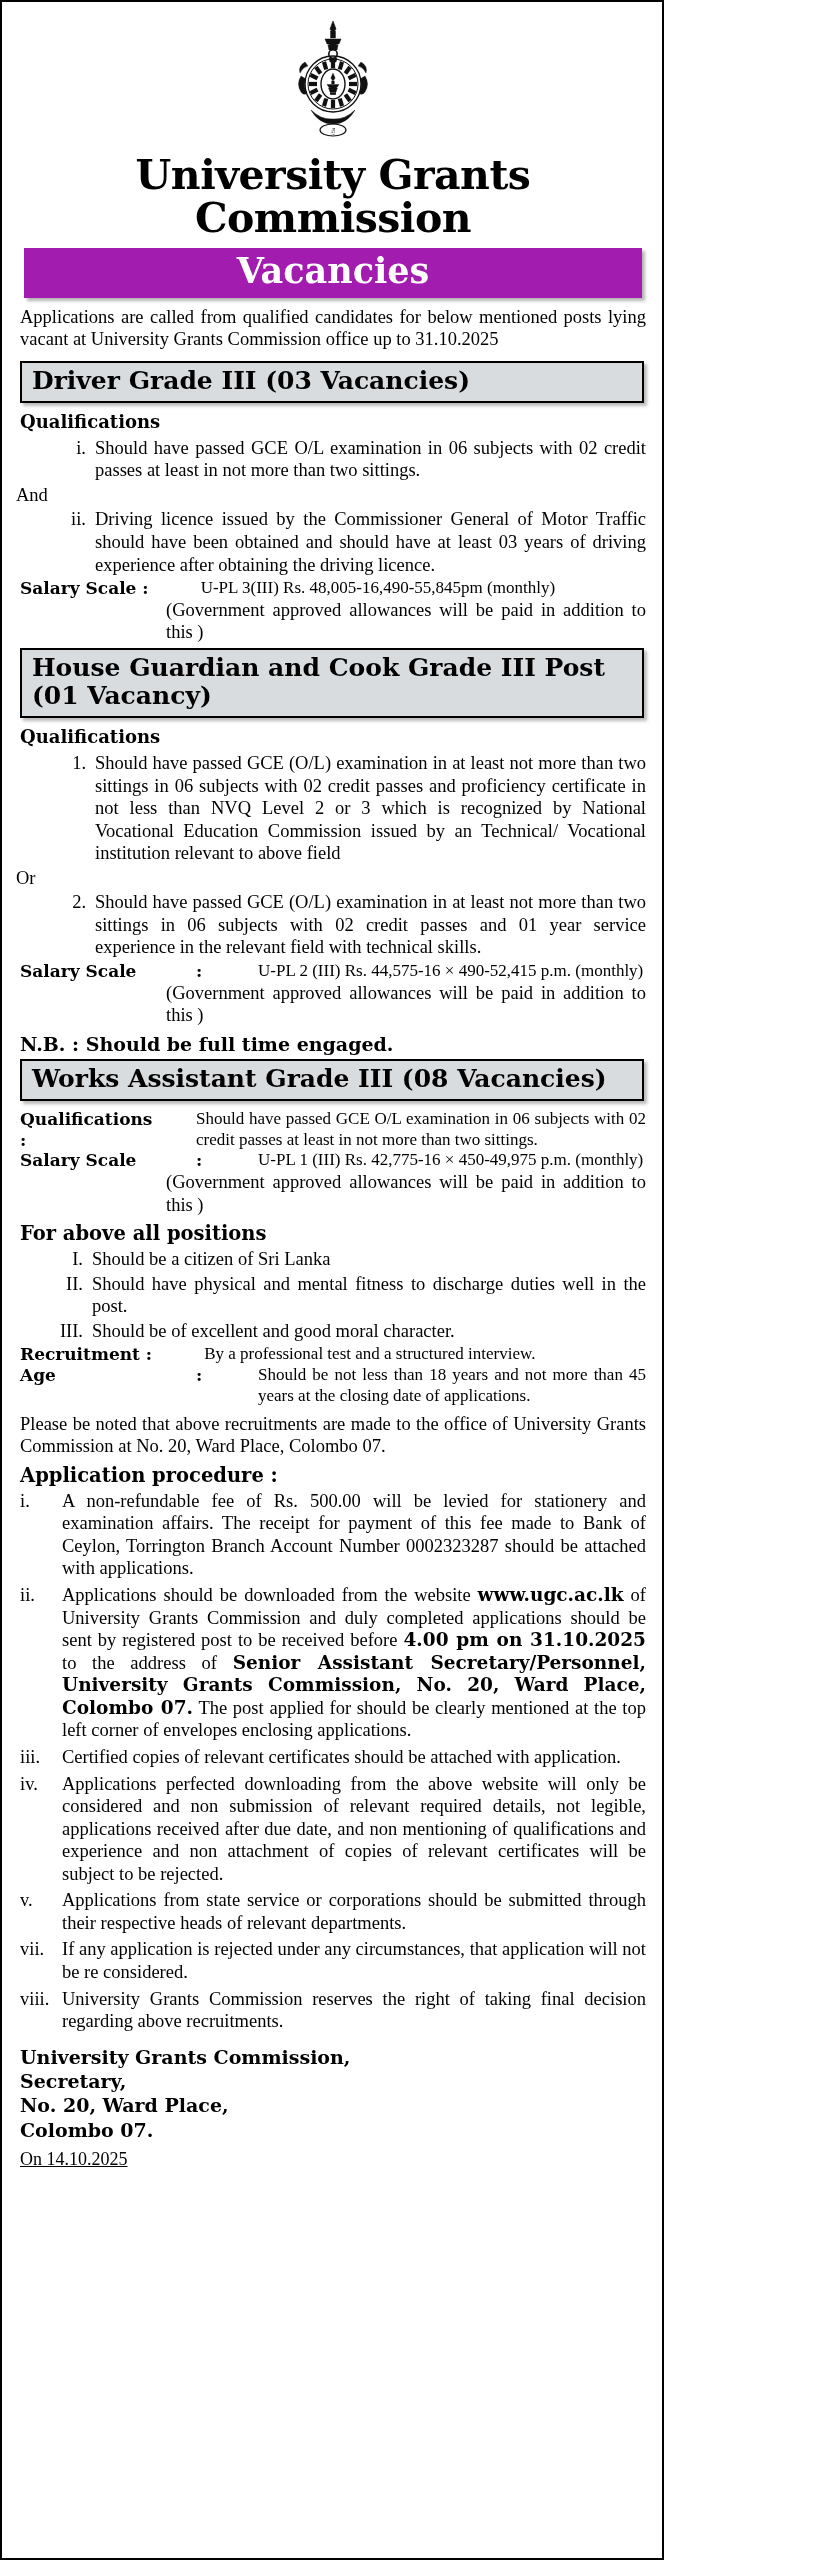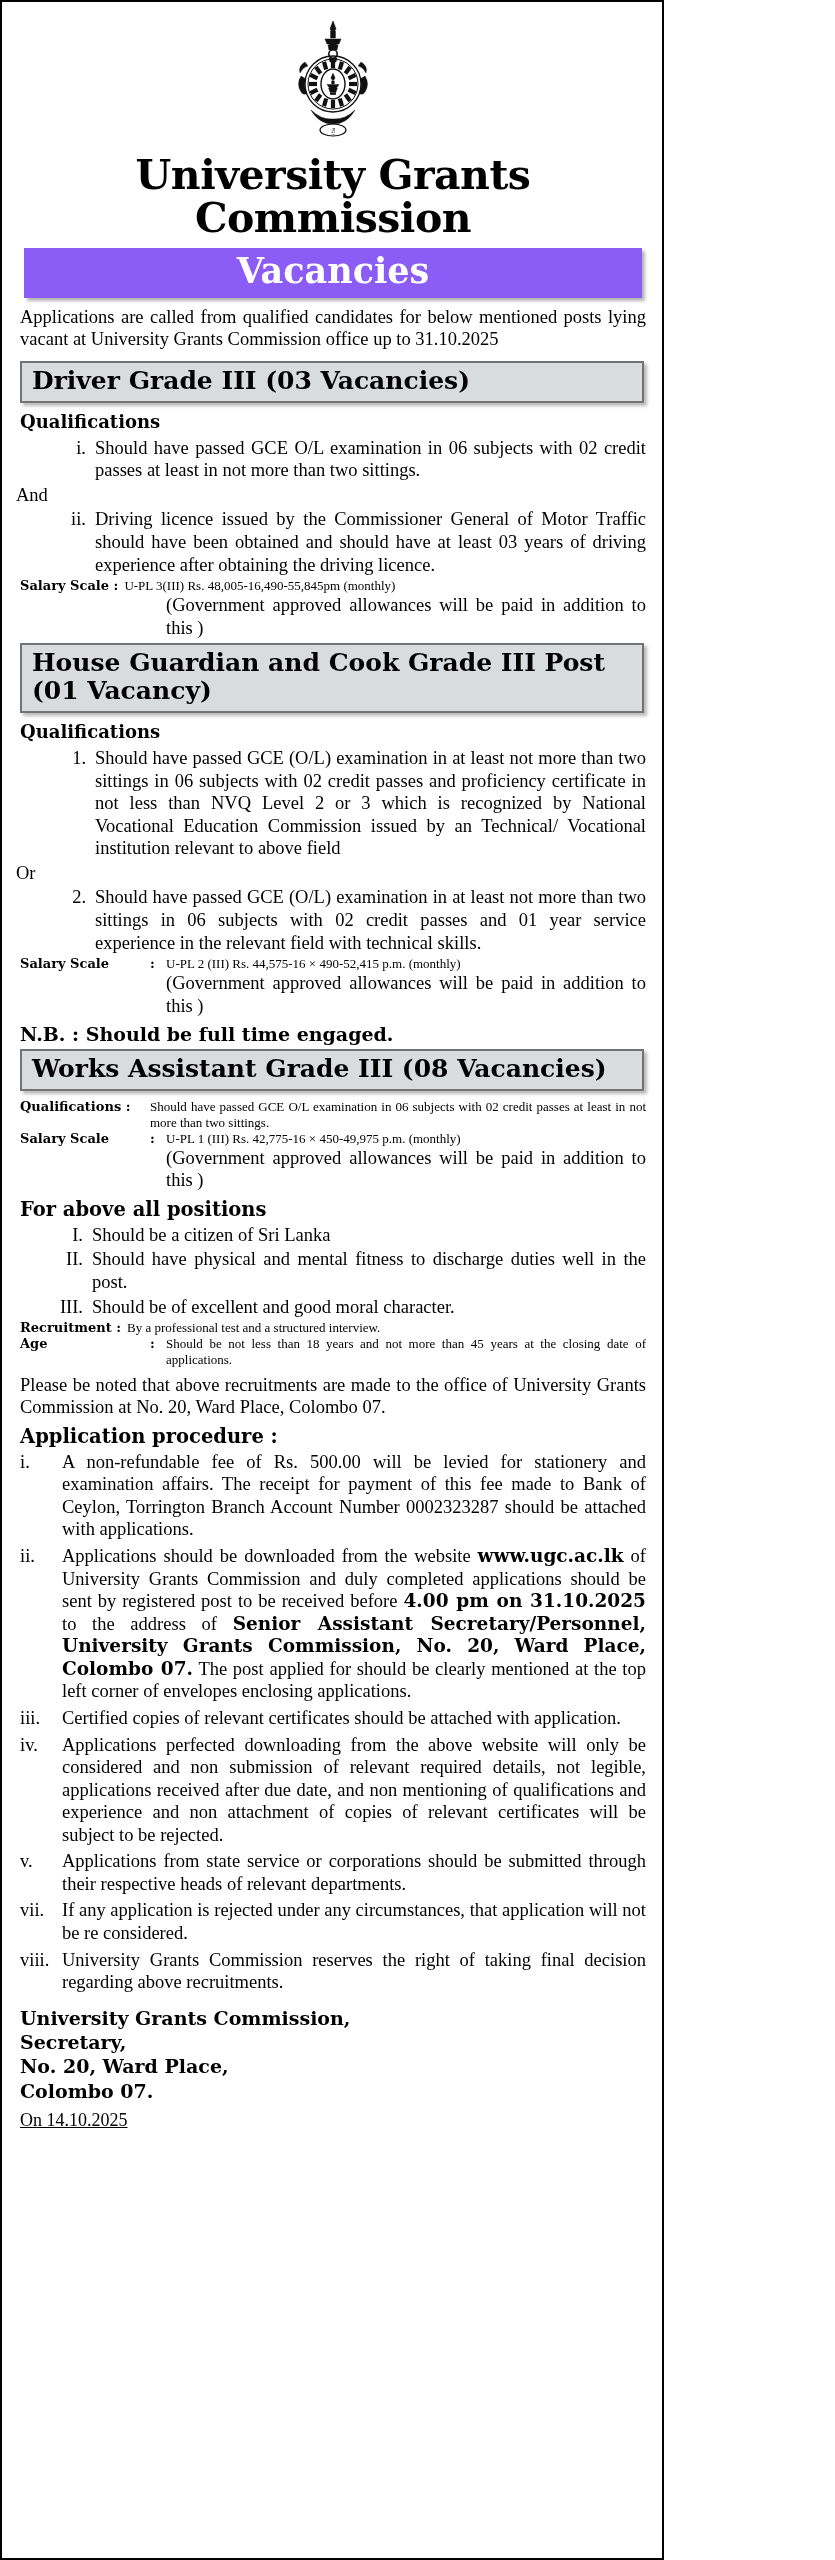--- a/index.html
+++ b/index.html
@@ -38,21 +38,21 @@
     text-align: center;
     font-family: "DejaVu Serif", serif;
     font-weight: bold;
     font-size: 41px;
     letter-spacing: -0.5px;
     line-height: 1.05;
     margin: 2px 0 8px 0;
   }
 
   .vacancies-bar {
-    background: #8b5cf6;
+    background: #a21caf;
     color: #ffffff;
     text-align: center;
     font-family: "DejaVu Serif", serif;
     font-weight: bold;
     font-size: 35px;
     line-height: 1.1;
     padding: 4px 0 7px 0;
     margin: 0 8px 8px 8px;
     box-shadow: 3px 3px 3px rgba(120,120,120,0.55);
   }
@@ -60,21 +60,21 @@
   .intro {
     font-size: 18.5px;
     line-height: 1.22;
     text-align: justify;
     text-justify: inter-word;
     margin: 0 4px 10px 4px;
   }
 
   
   .section-head {
-    border: 2px solid #737373;
+    border: 2px solid #000000;
     background: #d8dcdf;
     font-family: "DejaVu Serif", serif;
     font-weight: bold;
     font-size: 25px;
     padding: 4px 10px 6px 10px;
     margin: 4px 6px 8px 4px;
     box-shadow: 3px 3px 3px rgba(140,140,140,0.6);
     line-height: 1.12;
   }
 
@@ -144,23 +144,24 @@
     text-align: left;
     font-size: 18.5px;
     line-height: 1.22;
     margin: 1px 0 2px 0;
     padding-right: 120px;
   }
 
   
   .lrow {
     display: flex;
-    font-size: 13px;
+    font-size: 17px;
     line-height: 1.22;
     margin: 0 4px 0 4px;
+    gap: 46px;
   }
   .lrow .lbl {
     font-family: "DejaVu Serif", serif;
     font-weight: bold;
     white-space: nowrap;
   }
   .lrow .lbl-w {
     font-family: "DejaVu Serif", serif;
     font-weight: bold;
     width: 130px;

